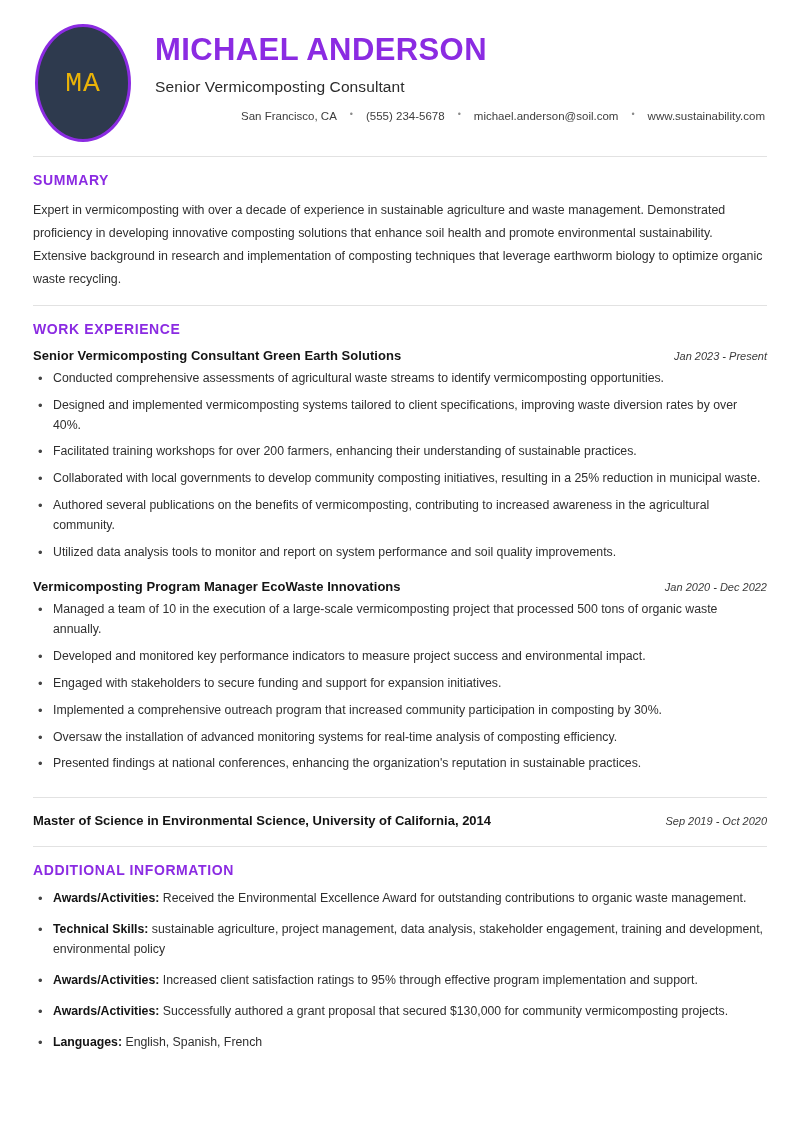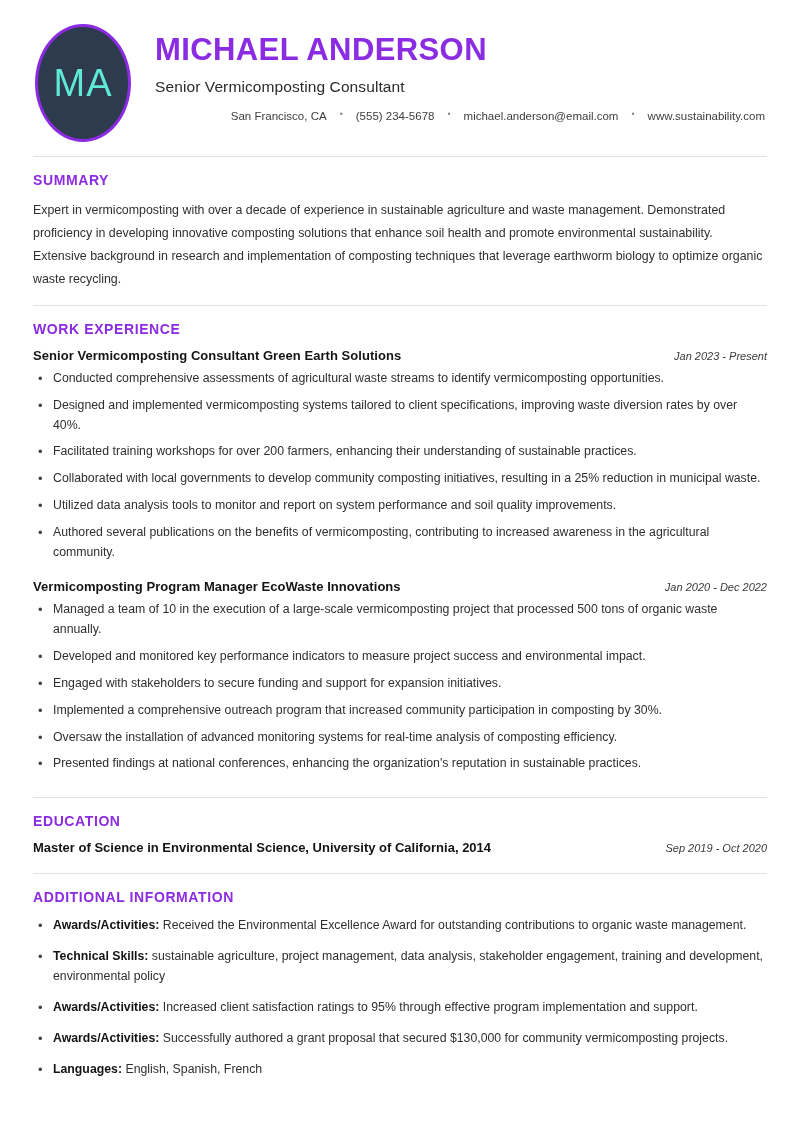--- a/index.html
+++ b/index.html
@@ -40,25 +40,25 @@
     border-radius: 50%;
     background: #2e3a4e;
     border: 3px solid #8b2be2;
     display: flex;
     align-items: center;
     justify-content: center;
     margin-left: 2px;
   }
 
   .avatar-initials {
-    color: #5eead4;
-    font-size: 38px;
+    color: #eab308;
+    font-size: 28px;
     font-weight: 400;
     letter-spacing: 1px;
-    font-family: Liberation Sans, sans-serif;
+    font-family: Liberation Mono, monospace;
   }
 
   .header-text {
     flex: 1 1 auto;
     padding-left: 24px;
     padding-top: 8px;
   }
 
   .full-name {
     color: #8b2be2;
@@ -214,21 +214,21 @@
       <span class="avatar-initials">MA</span>
     </div>
     <div class="header-text">
       <div class="full-name">MICHAEL ANDERSON</div>
       <div class="job-title">Senior Vermicomposting Consultant</div>
       <div class="contact-line">
           <span class="contact-item">San Francisco, CA</span>
           <span class="contact-sep">•</span>
           <span class="contact-item">(555) 234-5678</span>
           <span class="contact-sep">•</span>
-          <span class="contact-item">michael.anderson@email.com</span>
+          <span class="contact-item">michael.anderson@soil.com</span>
           <span class="contact-sep">•</span>
           <span class="contact-item">www.sustainability.com</span>
         </div>
     </div>
   </div>
 
   <div class="divider"></div>
   <div class="section">
     <div class="section-title">SUMMARY</div>
     <div class="summary-text">Expert in vermicomposting with over a decade of experience in sustainable agriculture and waste management. Demonstrated proficiency in developing innovative composting solutions that enhance soil health and promote environmental sustainability. Extensive background in research and implementation of composting techniques that leverage earthworm biology to optimize organic waste recycling.</div>
@@ -241,22 +241,22 @@
         <div class="job">
           <div class="job-head">
             <div class="job-heading">Senior Vermicomposting Consultant  Green Earth Solutions</div>
             <div class="job-dates">Jan 2023 - Present</div>
           </div>
           <ul class="bullets">
             <li>Conducted comprehensive assessments of agricultural waste streams to identify vermicomposting opportunities.</li>
             <li>Designed and implemented vermicomposting systems tailored to client specifications, improving waste diversion rates by over 40%.</li>
             <li>Facilitated training workshops for over 200 farmers, enhancing their understanding of sustainable practices.</li>
             <li>Collaborated with local governments to develop community composting initiatives, resulting in a 25% reduction in municipal waste.</li>
+            <li>Authored several publications on the benefits of vermicomposting, contributing to increased awareness in the agricultural community.</li>
             <li>Utilized data analysis tools to monitor and report on system performance and soil quality improvements.</li>
-            <li>Authored several publications on the benefits of vermicomposting, contributing to increased awareness in the agricultural community.</li>
           </ul>
         </div>
         <div class="job">
           <div class="job-head">
             <div class="job-heading">Vermicomposting Program Manager  EcoWaste Innovations</div>
             <div class="job-dates">Jan 2020 - Dec 2022</div>
           </div>
           <ul class="bullets">
             <li>Managed a team of 10 in the execution of a large-scale vermicomposting project that processed 500 tons of organic waste annually.</li>
             <li>Developed and monitored key performance indicators to measure project success and environmental impact.</li>
@@ -264,21 +264,20 @@
             <li>Implemented a comprehensive outreach program that increased community participation in composting by 30%.</li>
             <li>Oversaw the installation of advanced monitoring systems for real-time analysis of composting efficiency.</li>
             <li>Presented findings at national conferences, enhancing the organization's reputation in sustainable practices.</li>
           </ul>
         </div>
       </div>
   </div>
 
   <div class="divider"></div>
   <div class="section">
-    <div class="section-title">EDUCATION</div>
     <div id="edu-container">
         <div class="edu-row">
           <div class="edu-degree">Master of Science in Environmental Science, University of California, 2014</div>
           <div class="edu-dates">Sep 2019 - Oct 2020</div>
         </div>
       </div>
   </div>
 
   <div class="divider"></div>
   <div class="section">

